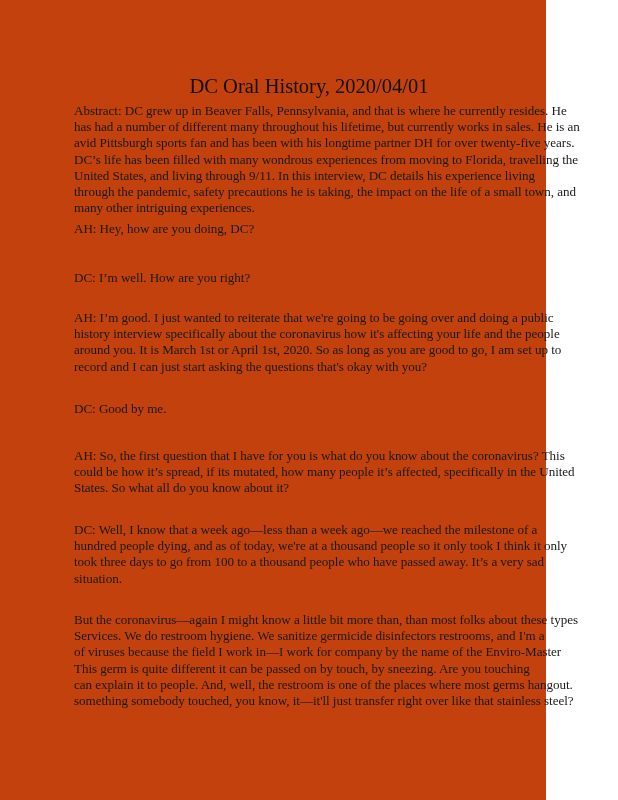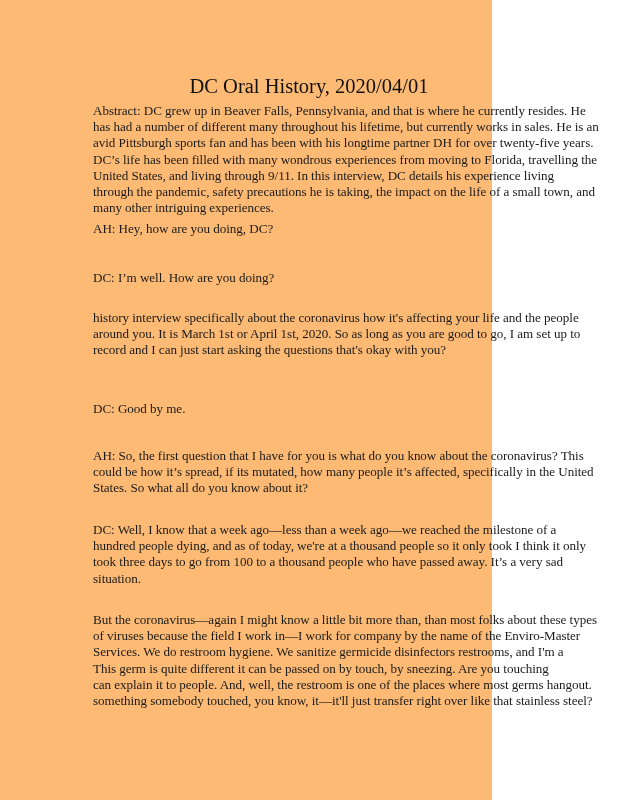--- a/index.html
+++ b/index.html
@@ -1,22 +1,22 @@
 <!DOCTYPE html>
 <html><head>
 <meta charset="utf-8">
 <style>
   html, body { margin: 0; padding: 0; background: #ffffff; }
   body { width: 618px; height: 800px; position: relative; overflow: hidden;
          font-family: "Liberation Serif", serif; color: #1a1a1a; }
-  .page { position: absolute; left: 0; top: 0; width: 492px; height: 800px; background: #fdba74; }
+  .page { position: absolute; left: 0; top: 0; width: 546px; height: 800px; background: #c2410c; }
   .title { position: absolute; left: 0; width: 618px; top: 74px; text-align: center;
            font-size: 20.5px; line-height: 24px; color: #111; }
   .para { position: absolute; left: 74px; width: 480px; font-size: 13.1px; line-height: 16.2px;
-          white-space: nowrap; letter-spacing: -0.05px; margin-left: 19px; }
+          white-space: nowrap; letter-spacing: -0.05px; }
   .para .ln { display: block; }
 </style>
 </head>
 <body>
 
 <div class="page">
   <div class="title">DC Oral History, 2020/04/01</div>
 
   <div class="para" style="top:103px">
     <span class="ln">Abstract: DC grew up in Beaver Falls, Pennsylvania, and that is where he currently resides. He</span>
@@ -26,24 +26,25 @@
     <span class="ln">United States, and living through 9/11. In this interview, DC details his experience living</span>
     <span class="ln">through the pandemic, safety precautions he is taking, the impact on the life of a small town, and</span>
     <span class="ln">many other intriguing experiences.</span>
   </div>
 
   <div class="para" style="top:221px">
     <span class="ln">AH: Hey, how are you doing, DC?</span>
   </div>
 
   <div class="para" style="top:270px">
-    <span class="ln">DC: I’m well. How are you doing?</span>
+    <span class="ln">DC: I’m well. How are you right?</span>
   </div>
 
   <div class="para" style="top:310px">
+    <span class="ln">AH: I’m good. I just wanted to reiterate that we're going to be going over and doing a public</span>
     <span class="ln">history interview specifically about the coronavirus how it's affecting your life and the people</span>
     <span class="ln">around you. It is March 1st or April 1st, 2020. So as long as you are good to go, I am set up to</span>
     <span class="ln">record and I can just start asking the questions that's okay with you?</span>
   </div>
 
   <div class="para" style="top:401px">
     <span class="ln">DC: Good by me.</span>
   </div>
 
   <div class="para" style="top:448px">
@@ -54,19 +55,19 @@
 
   <div class="para" style="top:522px">
     <span class="ln">DC: Well, I know that a week ago—less than a week ago—we reached the milestone of a</span>
     <span class="ln">hundred people dying, and as of today, we're at a thousand people so it only took I think it only</span>
     <span class="ln">took three days to go from 100 to a thousand people who have passed away. It’s a very sad</span>
     <span class="ln">situation.</span>
   </div>
 
   <div class="para" style="top:612px">
     <span class="ln">But the coronavirus—again I might know a little bit more than, than most folks about these types</span>
+    <span class="ln">Services. We do restroom hygiene. We sanitize germicide disinfectors restrooms, and I'm a</span>
     <span class="ln">of viruses because the field I work in—I work for company by the name of the Enviro-Master</span>
-    <span class="ln">Services. We do restroom hygiene. We sanitize germicide disinfectors restrooms, and I'm a</span>
     <span class="ln">This germ is quite different it can be passed on by touch, by sneezing. Are you touching</span>
     <span class="ln">can explain it to people. And, well, the restroom is one of the places where most germs hangout.</span>
     <span class="ln">something somebody touched, you know, it—it'll just transfer right over like that stainless steel?</span>
   </div>
 </div>
 
 </body></html>

